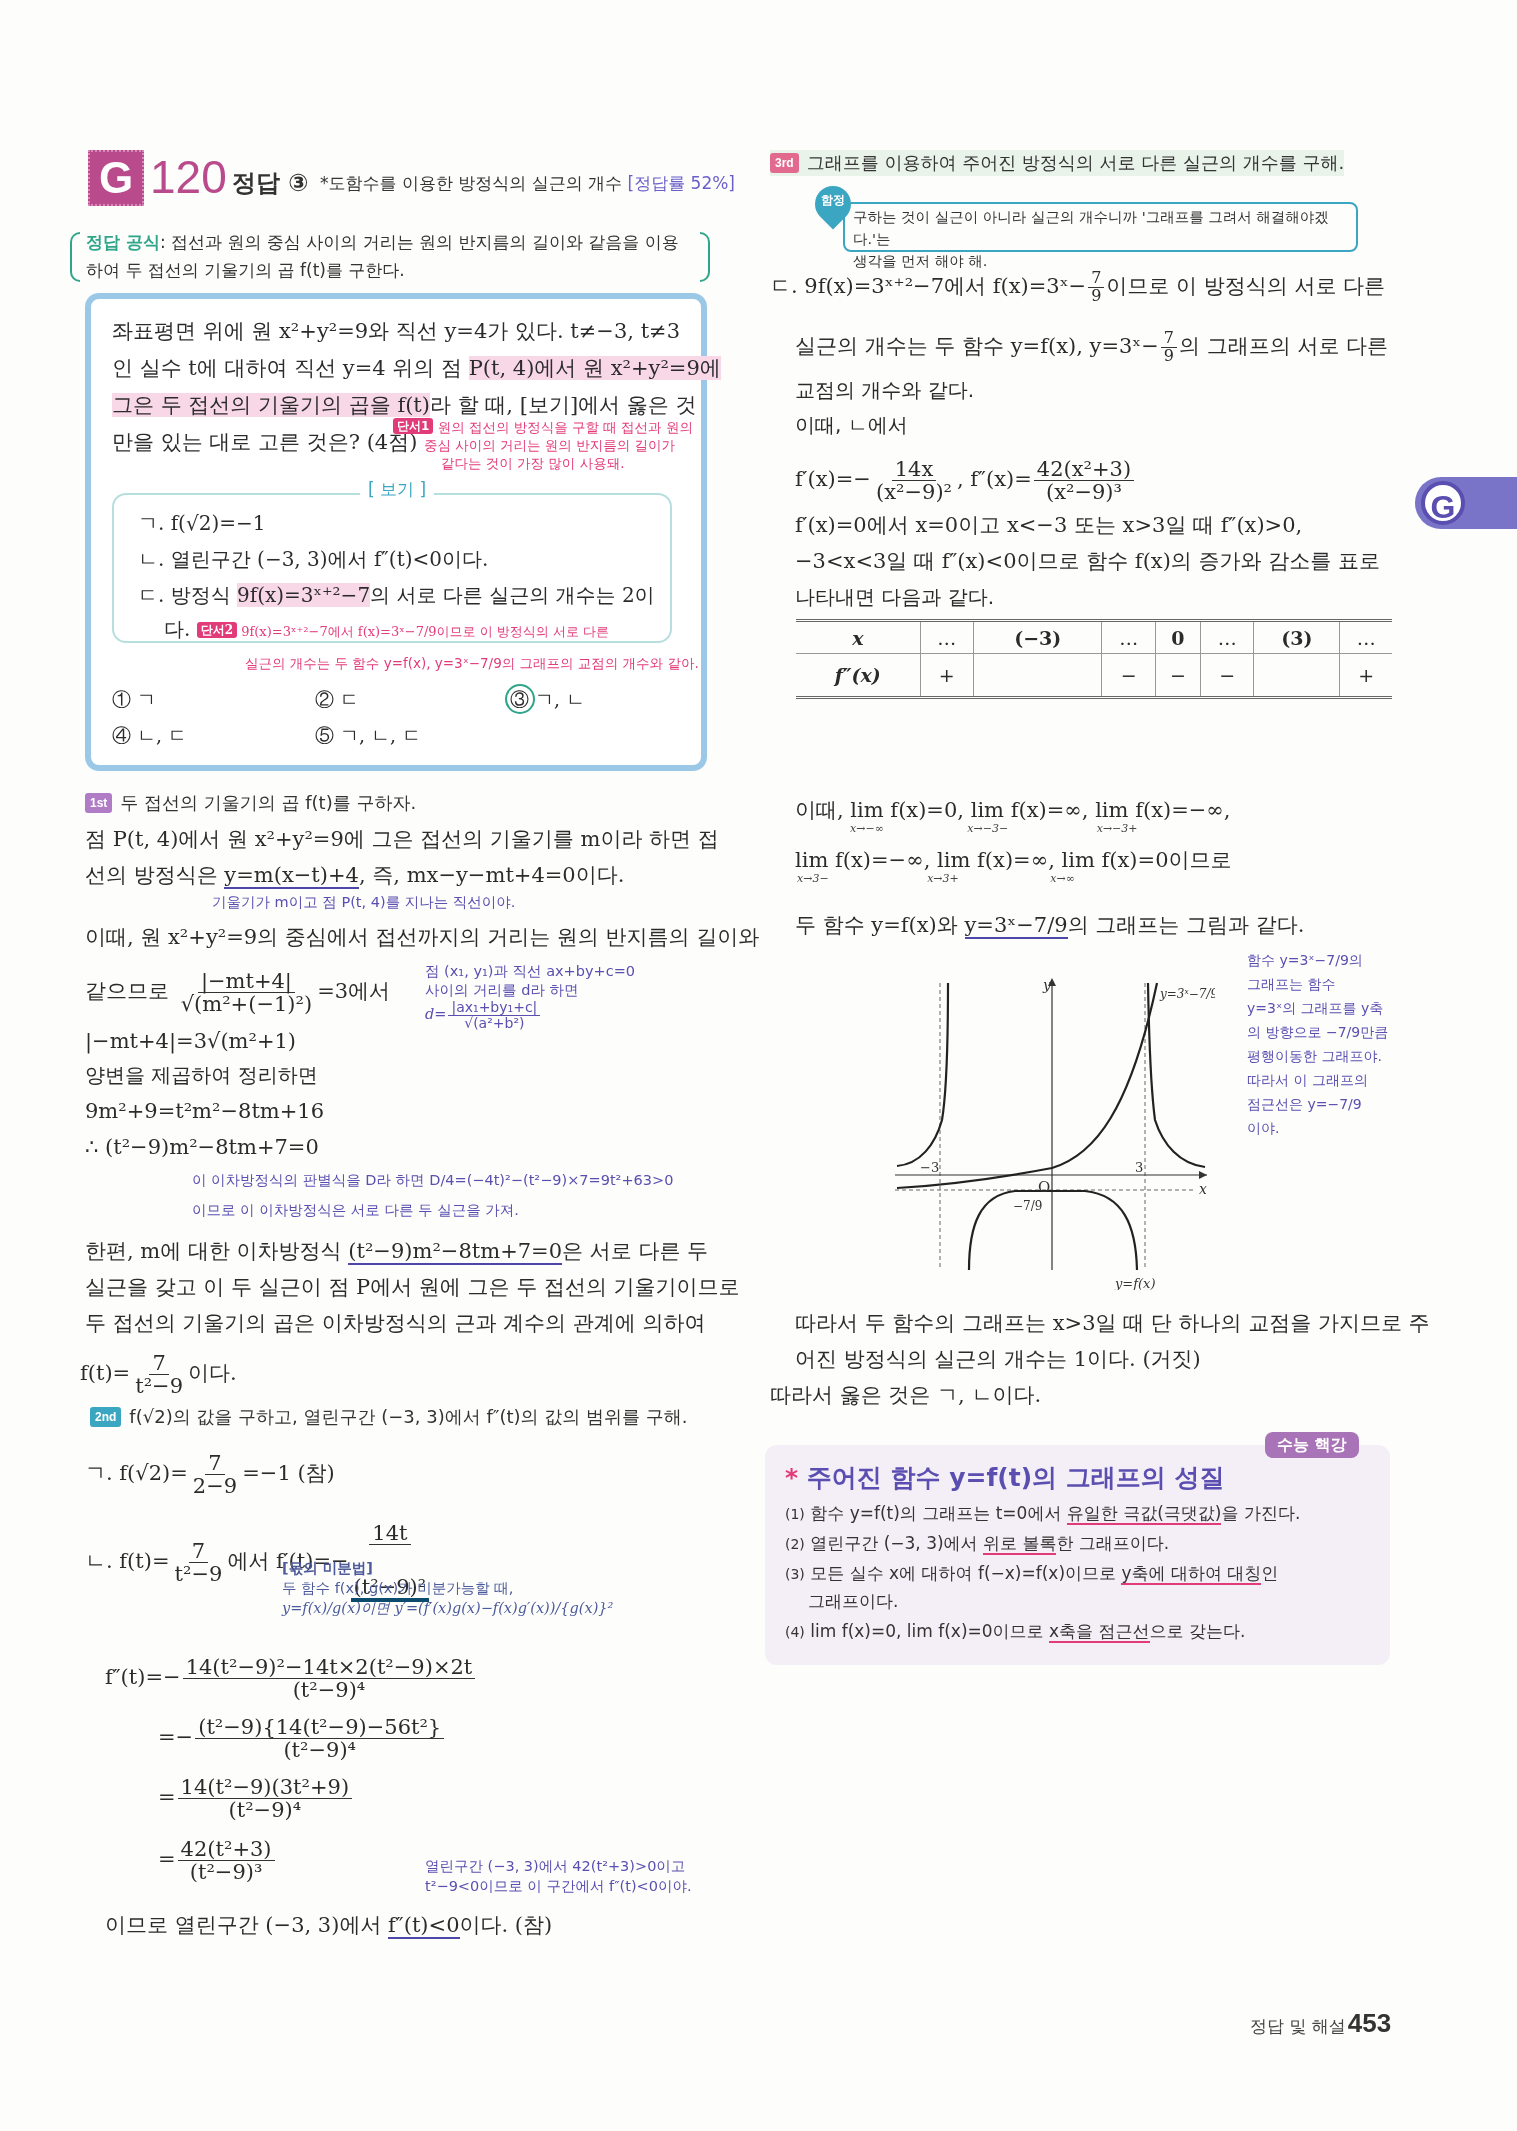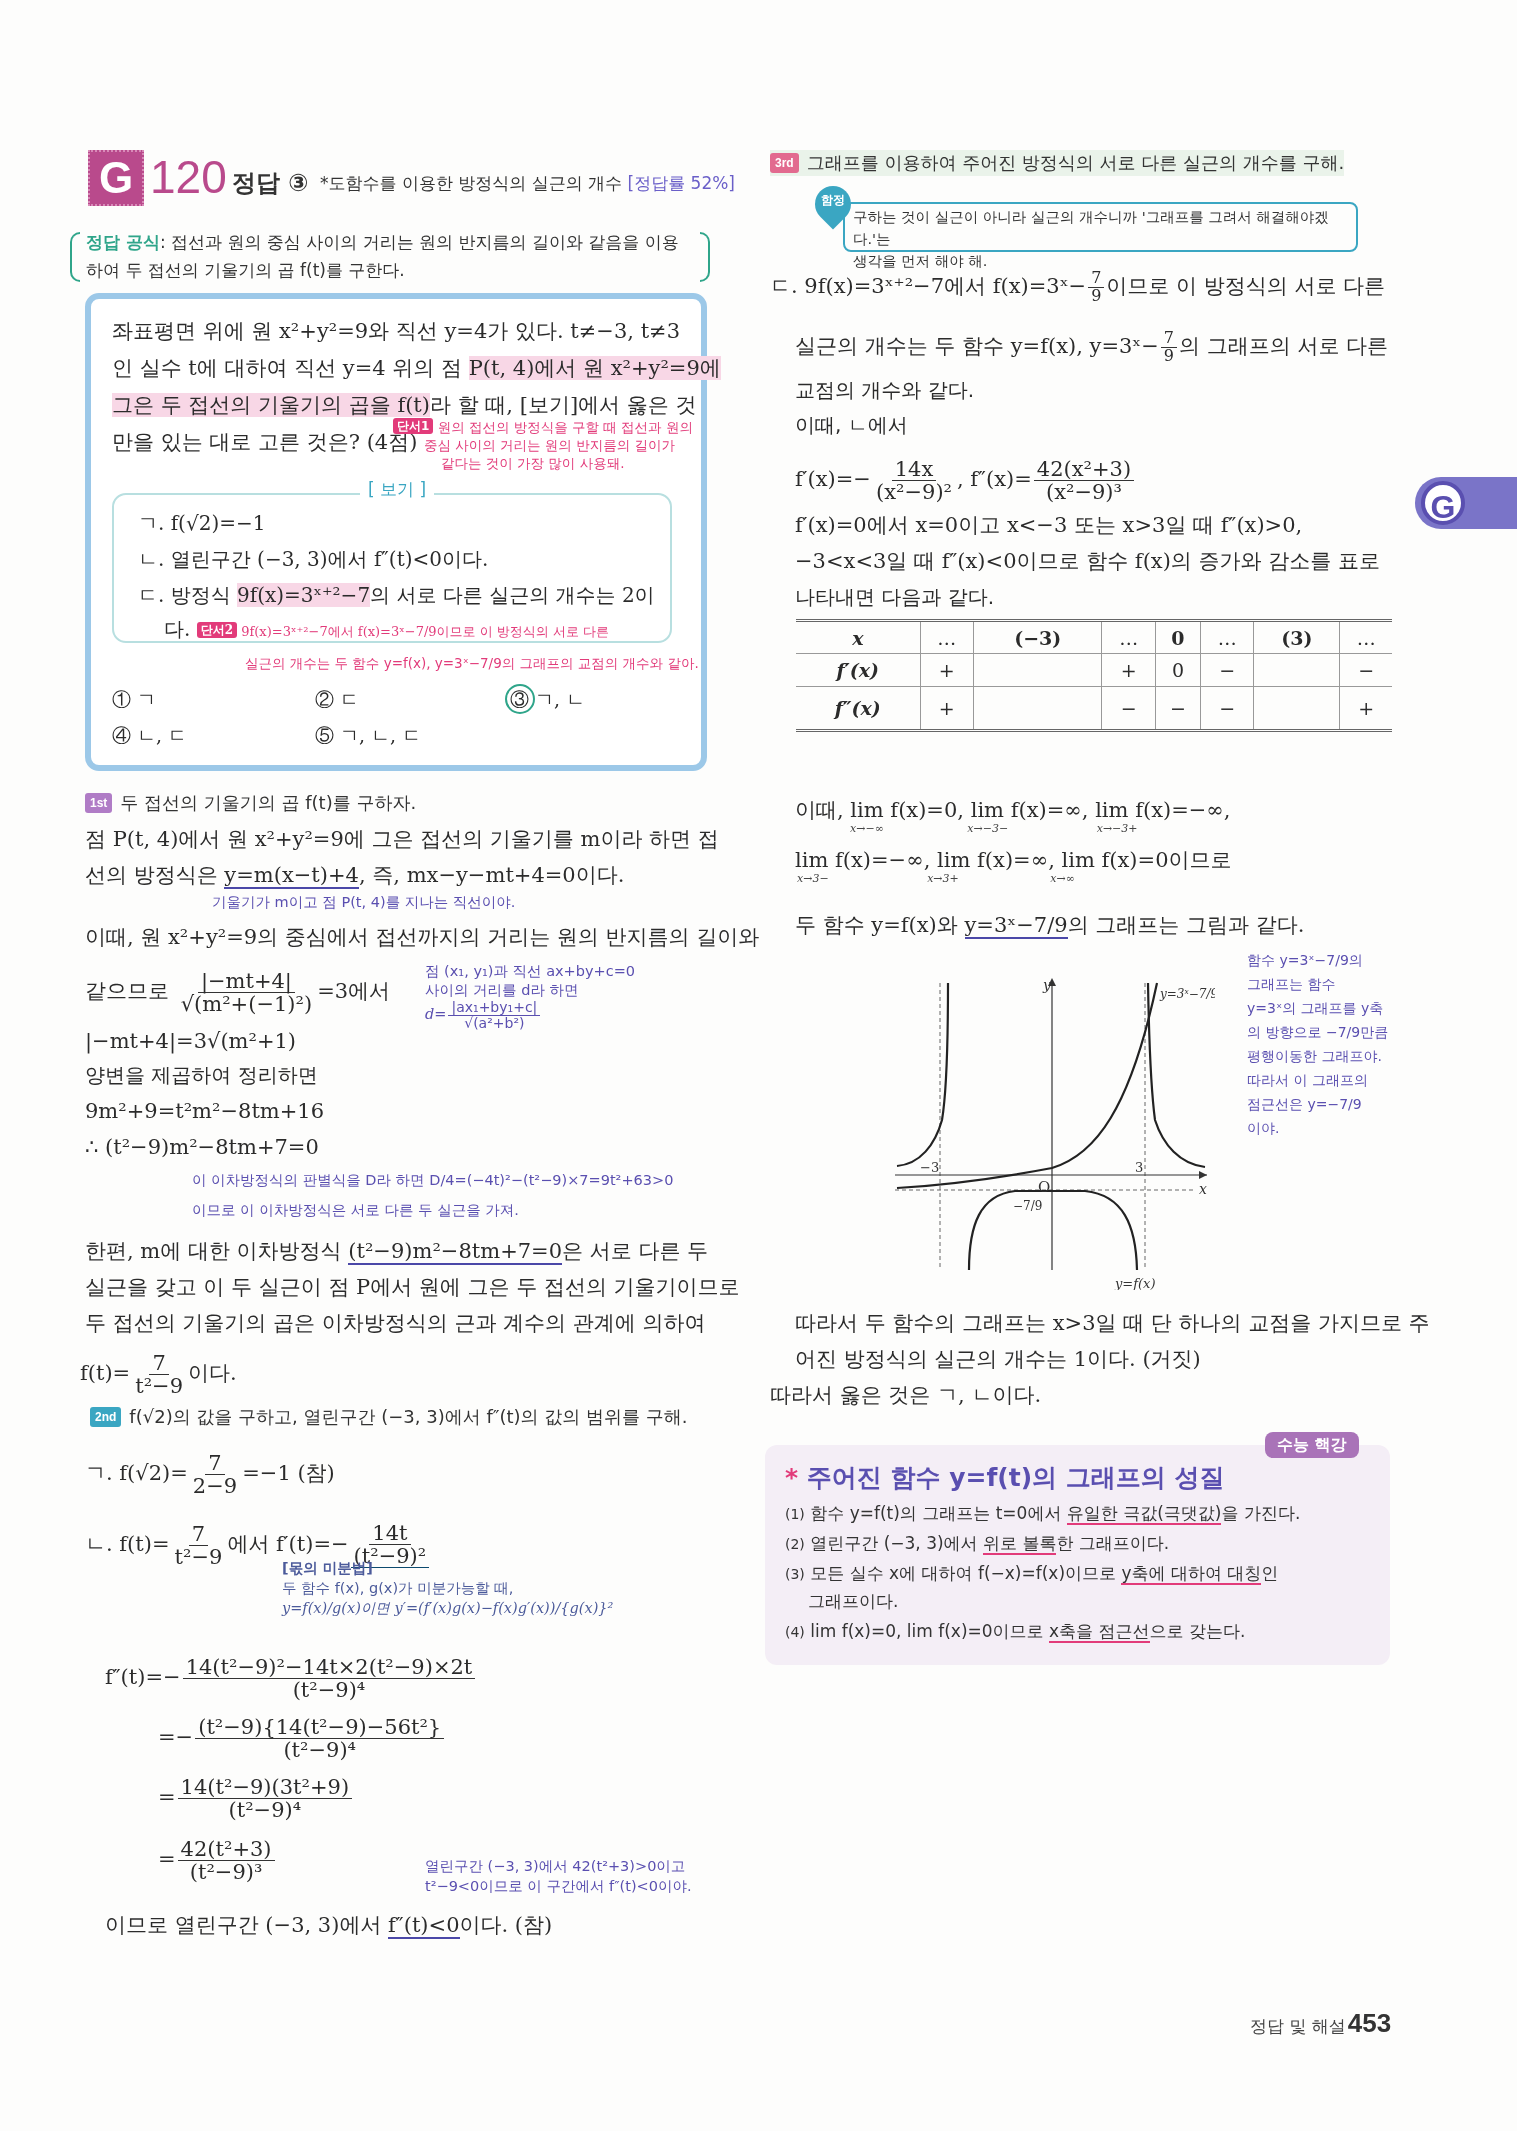--- a/index.html
+++ b/index.html
@@ -164,21 +164,21 @@
 <div class="line serif" style="left:85px;top:1452px;">
   <span>ㄱ. f(√2)=</span><span class="frac">
       <span class="num">7</span>
       <span class="den">2−9</span>
     </span><span>=−1 (참)</span>
 </div>
 <div class="line serif" style="left:85px;top:1522px;">
   <span>ㄴ. f(t)=</span><span class="frac">
       <span class="num">7</span>
       <span class="den">t²−9</span>
-    </span><span>에서 f′(t)=−</span><span class="frac" style="border-bottom:1px solid #0c4a6e;">
+    </span><span>에서 f′(t)=−</span><span class="frac" style="border-bottom:4px solid #0c4a6e;gap:31px;">
       <span class="num">14t</span>
       <span class="den">(t²−9)²</span>
     </span>
 </div>
 <div class="note" style="left:282px;top:1558px;line-height:20px;color:#4b5a9a;">
   <b>[몫의 미분법]</b><br>
   <span>두 함수 f(x), g(x)가 미분가능할 때,</span><br>
   <span class="m">y=f(x)/g(x)이면 y′=(f′(x)g(x)−f(x)g′(x))/{g(x)}²</span>
 </div>
 
@@ -241,30 +241,20 @@
   <tbody>
       <tr>
     <td>x</td>
         <td>…</td>
         <td style="font-weight:bold">(−3)</td>
         <td>…</td>
         <td style="font-weight:bold">0</td>
         <td>…</td>
         <td style="font-weight:bold">(3)</td>
         <td>…</td>
-  </tr>
-  <tr>
-    <td>f′(x)</td>
-        <td>+</td>
-        <td></td>
-        <td>+</td>
-        <td>0</td>
-        <td>−</td>
-        <td></td>
-        <td>−</td>
   </tr>
   <tr>
     <td>f″(x)</td>
         <td>+</td>
         <td></td>
         <td>−</td>
         <td>−</td>
         <td>−</td>
         <td></td>
         <td>+</td>

